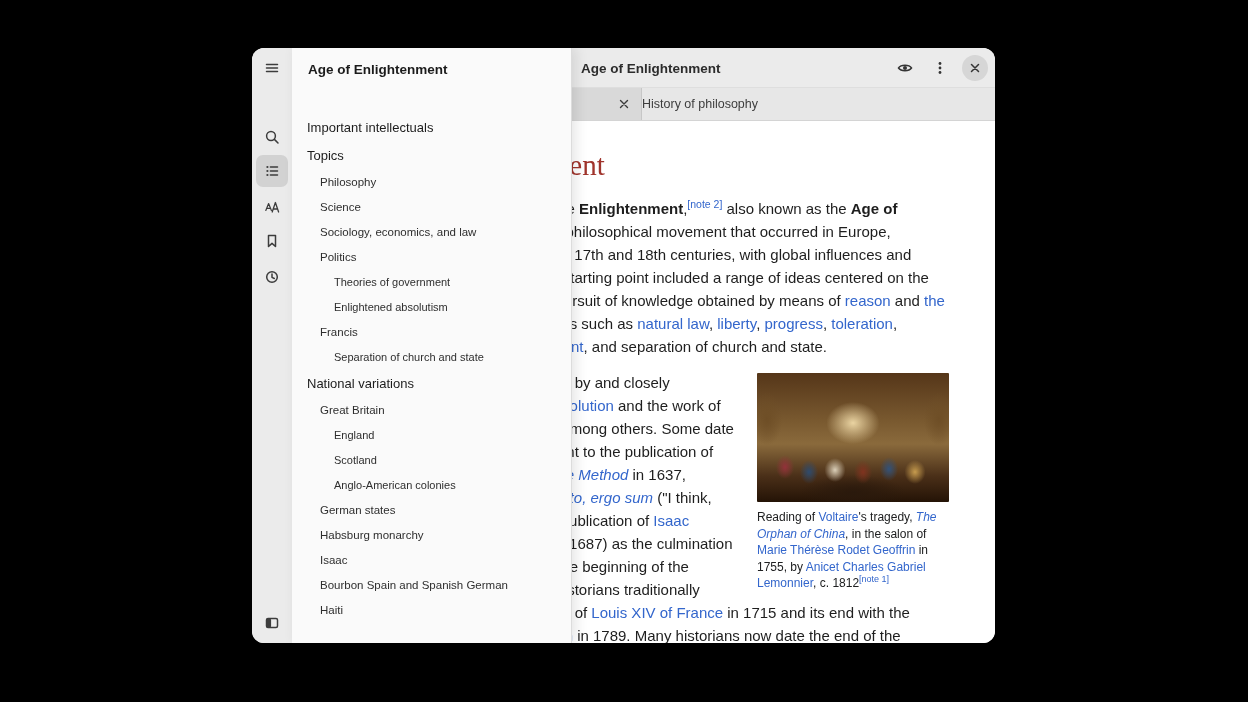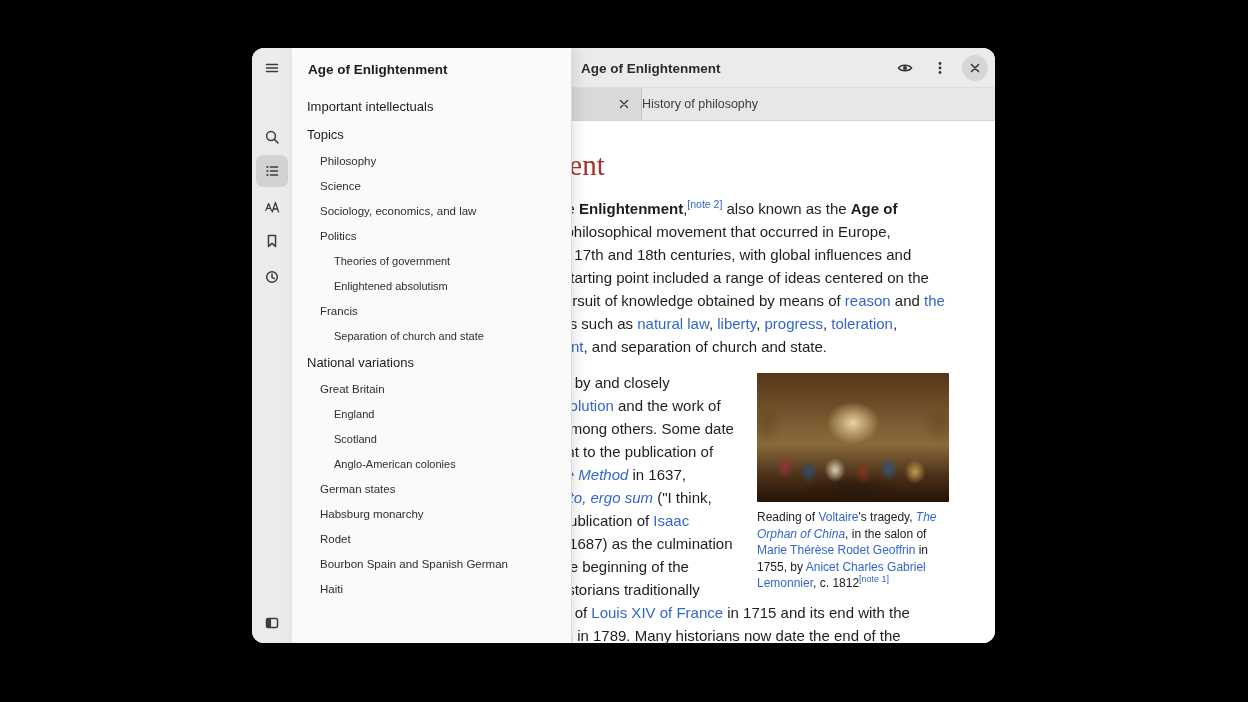--- a/index.html
+++ b/index.html
@@ -67,21 +67,21 @@
       linear-gradient(180deg, #553619 0%, #7a5a30 38%, #8a6a3c 55%, #4a2f18 80%, #241306 100%);
   }
   figcaption { font-size:12px; line-height:16.5px; color:#202122; margin-top:7px; }
   figcaption sup { font-size:9px;margin-top:44px; }
 
   
   .toc-panel { position:absolute; left:40px; top:0; width:280px; height:100%;
                background:#fafafa; z-index:30; border-right:1px solid #dcdcdc;
                box-shadow:4px 0 12px rgba(0,0,0,.10); overflow:hidden; }
   .toc-title { font-size:13.5px; font-weight:bold; color:#1b1b1b; padding:14px 16px 15px; }
-  .toc-list { margin-top:1px; }
+  .toc-list { margin-top:22px; }
   .toc-item { cursor:pointer; white-space:nowrap; }
   .toc-item.l1 { font-size:13px;   color:#1c1c1c; padding:6px 10px 7px 15px; }
   .toc-item.l2 { font-size:11.5px; color:#2e2e2e; padding:6px 10px 7px 28px; }
   .toc-item.l3 { font-size:11px;   color:#2e2e2e; padding:6px 10px 7px 42px; }
 </style>
 </head>
 <body>
 
 <div class="window">
 
@@ -196,19 +196,19 @@
         <div class="toc-item l3">Enlightened absolutism</div>
         <div class="toc-item l2">Francis</div>
         <div class="toc-item l3">Separation of church and state</div>
         <div class="toc-item l1">National variations</div>
         <div class="toc-item l2">Great Britain</div>
         <div class="toc-item l3">England</div>
         <div class="toc-item l3">Scotland</div>
         <div class="toc-item l3">Anglo-American colonies</div>
         <div class="toc-item l2">German states</div>
         <div class="toc-item l2">Habsburg monarchy</div>
-        <div class="toc-item l2">Rodet</div>
+        <div class="toc-item l2">Isaac</div>
         <div class="toc-item l2">Bourbon Spain and Spanish German</div>
         <div class="toc-item l2">Haiti</div>
       </div>
   </div>
 
 </div>
 
 </body></html>

